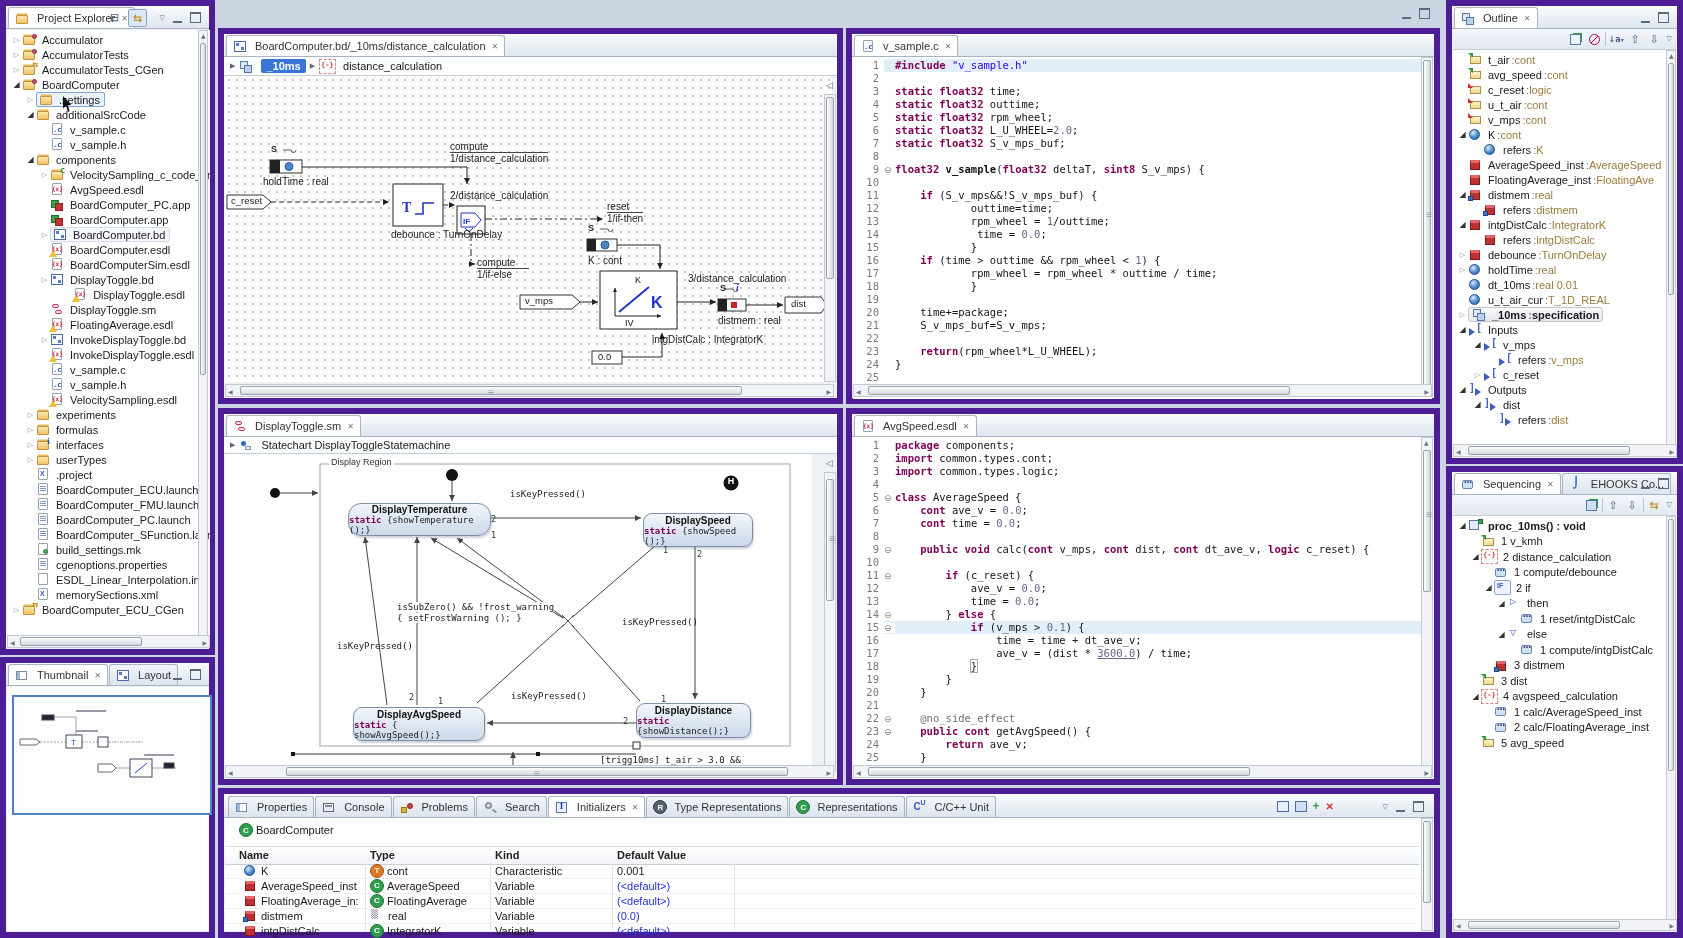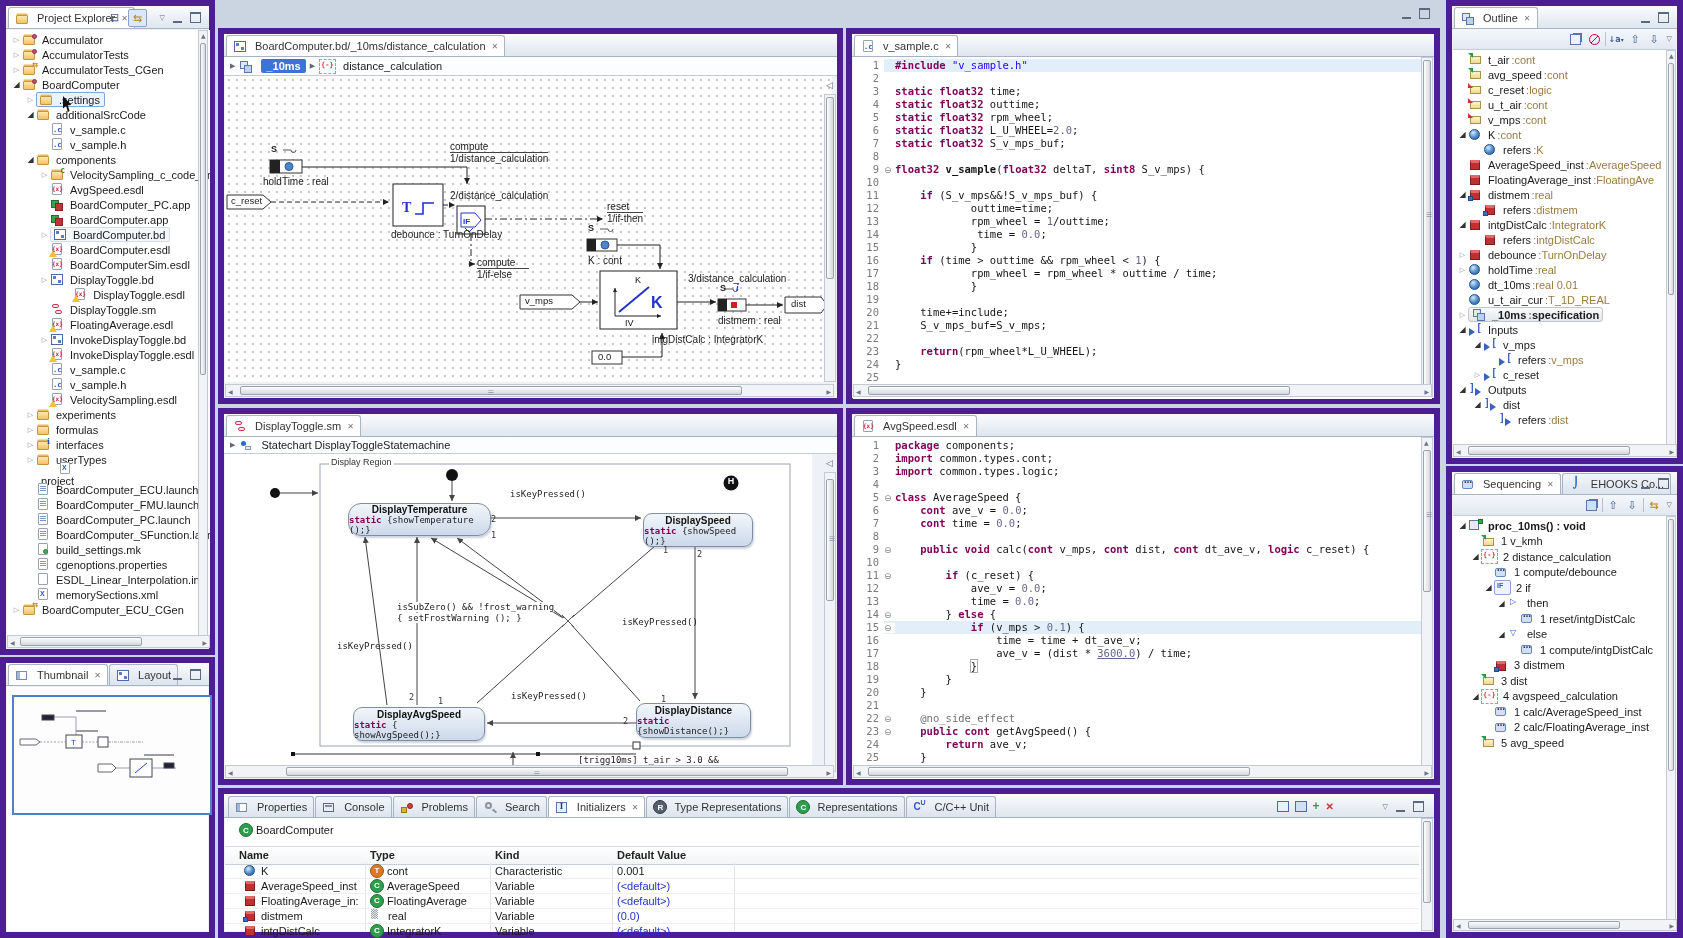--- a/index.html
+++ b/index.html
@@ -386,21 +386,21 @@
         </div>
         <div class="trow" style="padding-left: 18px;">
           <span class="arr">▷</span>
           <span style="display: inline-flex; align-items: center;">
             <span class="ic ic-folder"></span>
             <span class="tlab">userTypes</span>
           </span>
         </div>
         <div class="trow" style="padding-left: 18px;">
           <span class="arr"></span>
-          <span style="display: inline-flex; align-items: flex-end; flex-direction: column;">
+          <span style="display: inline-flex; align-items: center;">
             <span class="ic ic-xml pg"></span>
             <span class="tlab">.project</span>
           </span>
         </div>
         <div class="trow" style="padding-left: 18px;">
           <span class="arr"></span>
           <span style="display: inline-flex; align-items: center;">
             <span class="ic ic-launch pg"></span>
             <span class="tlab">BoardComputer_ECU.launch</span>
           </span>
@@ -657,21 +657,21 @@
         <div class="cl"><span class="ln">10</span><span class="fold"></span></div>
         <div class="cl"><span class="ln">11</span><span class="fold"></span><span class="sp">    </span><span class="sk">if</span><span class="sp"> (S_v_mps&amp;&amp;!S_v_mps_buf) {</span></div>
         <div class="cl"><span class="ln">12</span><span class="fold"></span><span class="sp">            outtime=time;</span></div>
         <div class="cl"><span class="ln">13</span><span class="fold"></span><span class="sp">            rpm_wheel = </span><span class="sn">1</span><span class="sp">/outtime;</span></div>
         <div class="cl"><span class="ln">14</span><span class="fold"></span><span class="sp">             time = </span><span class="sn">0.0</span><span class="sp">;</span></div>
         <div class="cl"><span class="ln">15</span><span class="fold"></span><span class="sp">            }</span></div>
         <div class="cl"><span class="ln">16</span><span class="fold"></span><span class="sp">    </span><span class="sk">if</span><span class="sp"> (time &gt; outtime &amp;&amp; rpm_wheel &lt; </span><span class="sn">1</span><span class="sp">) {</span></div>
         <div class="cl"><span class="ln">17</span><span class="fold"></span><span class="sp">            rpm_wheel = rpm_wheel * outtime / time;</span></div>
         <div class="cl"><span class="ln">18</span><span class="fold"></span><span class="sp">            }</span></div>
         <div class="cl"><span class="ln">19</span><span class="fold"></span></div>
-        <div class="cl"><span class="ln">20</span><span class="fold"></span><span class="sp">    time+=include;</span></div>
+        <div class="cl"><span class="ln">20</span><span class="fold"></span><span class="sp">    time+=package;</span></div>
         <div class="cl"><span class="ln">21</span><span class="fold"></span><span class="sp">    S_v_mps_buf=S_v_mps;</span></div>
         <div class="cl"><span class="ln">22</span><span class="fold"></span></div>
         <div class="cl"><span class="ln">23</span><span class="fold"></span><span class="sp">    </span><span class="sk">return</span><span class="sp">(rpm_wheel*L_U_WHEEL);</span></div>
         <div class="cl"><span class="ln">24</span><span class="fold"></span><span class="sp">}</span></div>
         <div class="cl"><span class="ln">25</span><span class="fold"></span></div>
         <div class="cl"><span class="ln">26</span><span class="fold"></span></div>
       </div>
     <div class="vscroll" style="right:1px;top:23px;width:12px;height:340px;">
       <div class="thumbv" style="top:2px;height:330px;">
           <span class="grip" style="top:150px;">☰</span>
@@ -745,21 +745,21 @@
       <div class="state" style="left:411px;top:249px;width:113px;height:33px;">
         <span class="st-t">DisplayDistance</span>
         <span class="st-a"><b>static</b><span> {showDistance();}</span></span>
       </div>
       <div class="smlab" style="left:285px;top:35px;">isKeyPressed()</div>
       <div class="smlab" style="left:172px;top:148px;background:#fff;">isSubZero() &amp;&amp; !frost_warning</div>
       <div class="smlab" style="left:172px;top:159px;background:#fff;">{ setFrostWarning (); }</div>
       <div class="smlab" style="left:397px;top:163px;">isKeyPressed()</div>
       <div class="smlab" style="left:112px;top:187px;">isKeyPressed()</div>
       <div class="smlab" style="left:286px;top:237px;">isKeyPressed()</div>
-      <div class="smlab" style="left:353px;top:301px;">[trigg10ms] t_air &gt; 3.0 &amp;&amp;</div>
+      <div class="smlab" style="left:375px;top:301px;">[trigg10ms] t_air &gt; 3.0 &amp;&amp;</div>
       <div class="smnum" style="left:266px;top:60px;">2</div>
       <div class="smnum" style="left:266px;top:76px;">1</div>
       <div class="smnum" style="left:438px;top:91px;">1</div>
       <div class="smnum" style="left:472px;top:95px;">2</div>
       <div class="smnum" style="left:184px;top:238px;">2</div>
       <div class="smnum" style="left:213px;top:242px;">1</div>
       <div class="smnum" style="left:436px;top:240px;">1</div>
       <div class="smnum" style="left:398px;top:262px;">2</div>
     </div>
     <span class="collapse-h" style="right:4px;top:44px;">◁</span>

